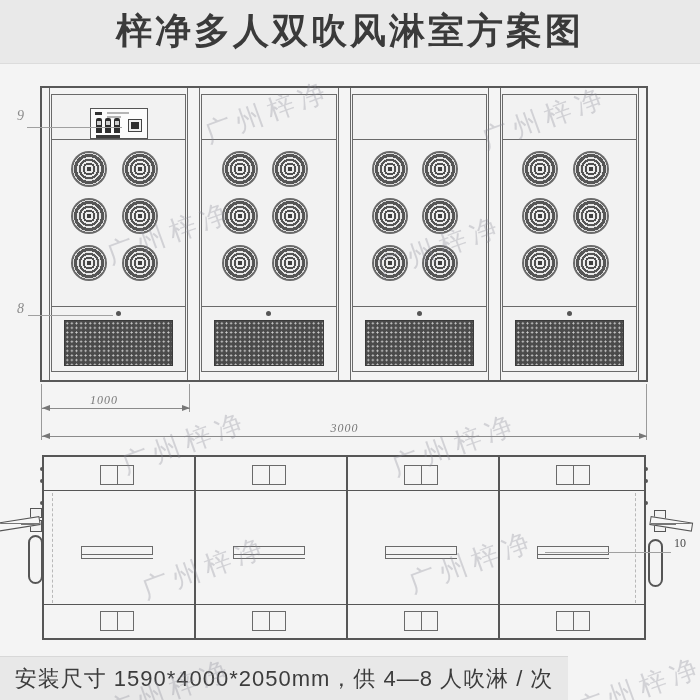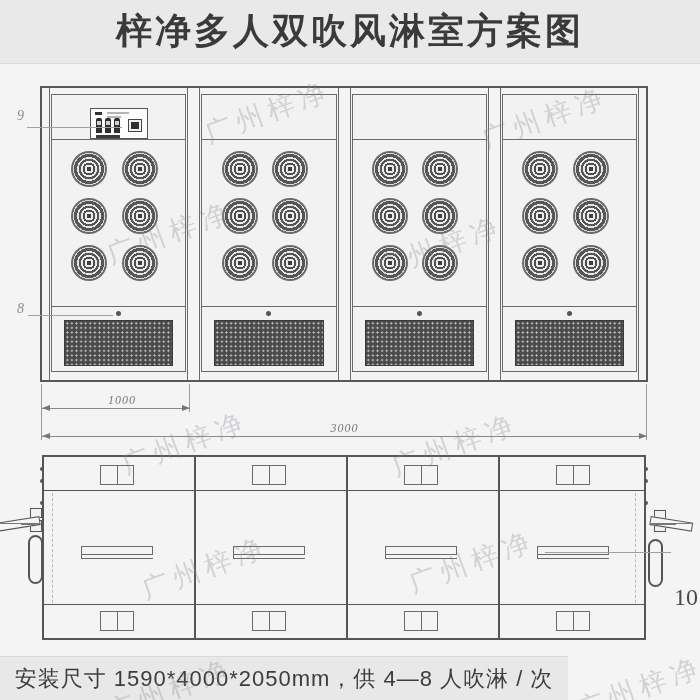--- a/index.html
+++ b/index.html
@@ -111,21 +111,21 @@
   .door-leaf{
     position:absolute;height:9px;border:1px solid #555;background:#f6f6f6;box-sizing:border-box;
   }
   .door-leaf.l{left:-2px;top:516px;width:42px;transform:rotate(-9deg);transform-origin:100% 50%;
     background-image:linear-gradient(to top right,rgba(0,0,0,0) 45%,#777 45%,#777 55%,rgba(0,0,0,0) 55%);}
   .door-leaf.r{left:650px;top:516px;width:43px;transform:rotate(9deg);transform-origin:0 50%;
     background-image:linear-gradient(to top left,rgba(0,0,0,0) 45%,#777 45%,#777 55%,rgba(0,0,0,0) 55%);}
   .handle{position:absolute;border:2px solid #555;border-radius:8px;background:rgba(0,0,0,0);box-sizing:border-box;}
   .handle.l{left:28px;top:535px;width:15px;height:49px;}
   .handle.r{left:648px;top:539px;width:15px;height:48px;}
-  .callout-10{position:absolute;left:674px;top:536px;font-family:"Liberation Serif",serif;font-size:24px;color:#4a4a4a;margin-top:48px;}
+  .callout-10{position:absolute;left:674px;top:536px;font-family:"Liberation Serif",serif;font-size:12px;color:#4a4a4a;}
 
   
   .wm{
     position:absolute;white-space:nowrap;pointer-events:none;
     font-size:27px;letter-spacing:6px;color:rgba(140,140,152,0.32);
     transform:translate(-50%,-50%) rotate(-20deg);
     z-index:50;
   }
 </style>
 </head>
@@ -226,21 +226,21 @@
 
 <div class="callout" style="left:17px;top:108px;">9</div>
 <div class="leader" style="left:27px;top:127px;width:95px;"></div>
 <div class="callout" style="left:17px;top:301px;">8</div>
 <div class="leader" style="left:28px;top:315px;width:85px;"></div>
 
 <div class="extline" style="left:41px;top:384px;height:56px;"></div>
 <div class="extline" style="left:189px;top:384px;height:28px;"></div>
 <div class="extline" style="left:646px;top:384px;height:56px;"></div>
 
-<div class="dimtext" style="left:48px;top:393px;width:148px;">1000</div>
+<div class="dimtext" style="left:30px;top:393px;width:148px;">1000</div>
 <div class="dimline" style="left:42px;top:408px;width:148px;">
   <div class="arr left"></div>
   <div class="arr right"></div>
 </div>
 
 <div class="dimtext" style="left:42px;top:421px;width:605px;">3000</div>
 <div class="dimline" style="left:42px;top:436px;width:605px;">
   <div class="arr left"></div>
   <div class="arr right"></div>
 </div>

